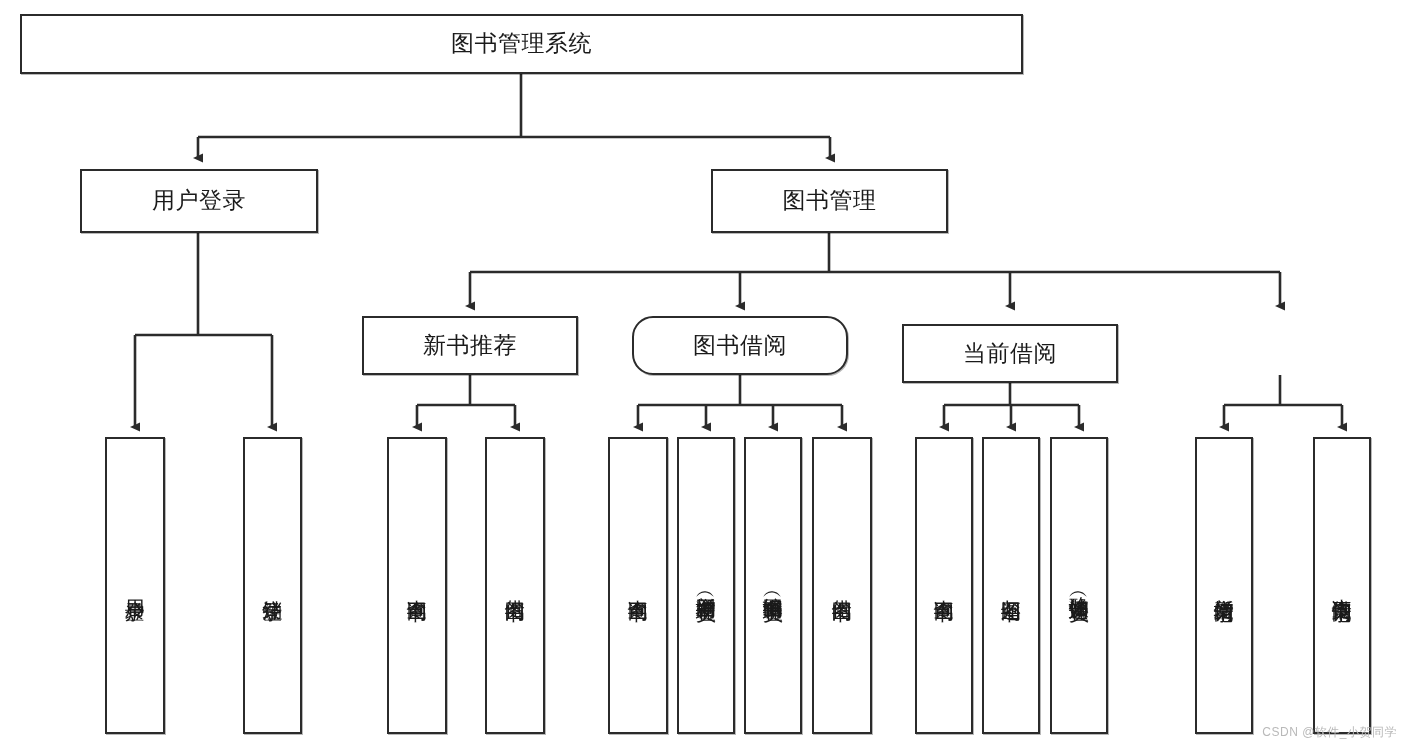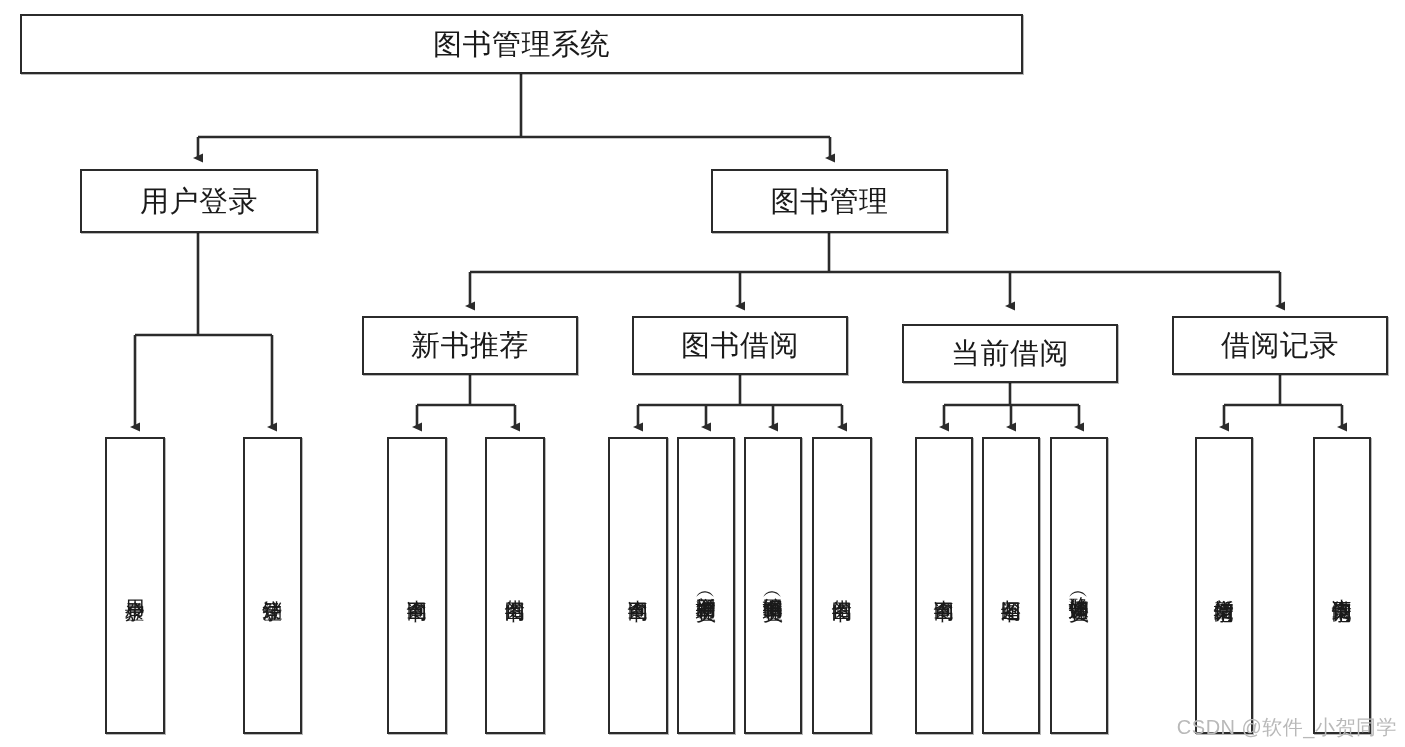--- a/index.html
+++ b/index.html
@@ -30,21 +30,21 @@
     box-sizing: border-box;
     border: 2px solid #2b2b2b;
     background: #ffffff;
     display: flex;
     align-items: center;
     justify-content: center;
     color: #1a1a1a;
     box-shadow: 1px 1px 0 rgba(0,0,0,0.28);
   }
   .node.horiz {
-    font-size: 29px;
+    font-size: 23px;
     letter-spacing: 0.5px;
     line-height: 1.2;
   }
   .node.vert {
     writing-mode: vertical-rl;
     text-orientation: upright;
     font-size: 20px;
     line-height: 1.22;
     letter-spacing: 1px;
     padding: 6px 0;
@@ -56,21 +56,21 @@
     writing-mode: vertical-rl;
     text-orientation: upright;
     white-space: normal;
     display: block;
     max-height: 100%;
   }
   .watermark {
     position: absolute;
     right: 8px;
     bottom: 6px;
-    font-size: 20px;
+    font-size: 12px;
     color: #b9b9b9;
     letter-spacing: 0.5px;
     white-space: nowrap;
     user-select: none;
   }
 </style>
 </head>
 <body>
 
 <div id="canvas">
@@ -133,28 +133,25 @@
   <div class="node horiz" style="left:80px; top:169px; width:238px; height:64px;">
     <span>用户登录</span>
   </div>
   <div class="node horiz" style="left:711px; top:169px; width:237px; height:64px;text-align:center;">
     <span>图书管理</span>
   </div>
 
   <div class="node horiz" style="left:362px; top:316px; width:216px; height:59px;">
     <span>新书推荐</span>
   </div>
-  <div class="node horiz" style="left:632px; top:316px; width:216px; height:59px;">
+  <div class="node horiz" style="left:632px; top:316px; width:216px; height:59px;border-radius:21px;">
     <span>图书借阅</span>
   </div>
   <div class="node horiz" style="left:902px; top:316px; width:216px; height:59px;margin-top:8px;">
     <span>当前借阅</span>
-  </div>
-  <div class="node horiz" style="left:1172px; top:316px; width:216px; height:59px;">
-    <span>借阅记录</span>
   </div>
 
   <div class="node vert" style="left:105px; top:437px; width:60px; height:297px;">
     <span class="vlabel">用户登录</span>
   </div>
   <div class="node vert" style="left:243px; top:437px; width:59px; height:297px;">
     <span class="vlabel">注销登录</span>
   </div>
 
   <div class="node vert" style="left:387px; top:437px; width:60px; height:297px;">

